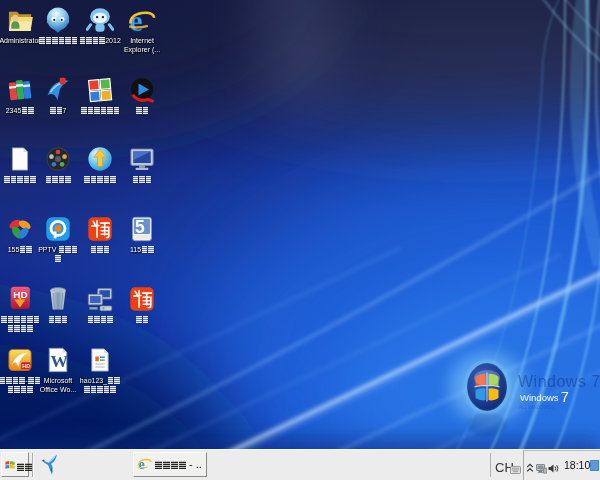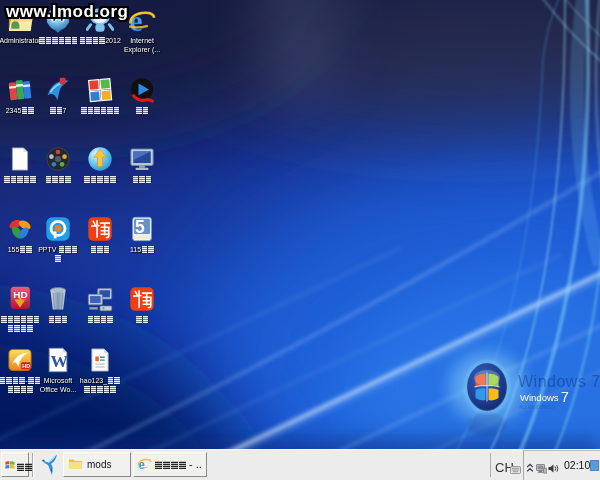--- a/index.html
+++ b/index.html
@@ -363,45 +363,37 @@
 <ellipse cx="57" cy="47" rx="19.5" ry="23.5" fill="none" stroke="#0a1a50" stroke-width="1" opacity="0.6"></ellipse>
 <ellipse cx="57" cy="47" rx="21.5" ry="25.5" fill="none" stroke="#8fd8ff" stroke-width="2.5" opacity="0.45" filter="url(#lb2)"></ellipse>
 <text x="88" y="47" font-family="Liberation Sans" font-size="16" letter-spacing="0.5" fill="#0a2878" opacity="0.42">Windows 7</text>
 <text x="90" y="61" font-family="Liberation Sans" font-size="9.5" fill="#ffffff">Windows</text>
 <text x="131" y="62" font-family="Liberation Sans" font-size="14" fill="#ffffff">7</text>
 <text x="89" y="69" font-family="Liberation Sans" font-size="4.5" fill="#122e80" opacity="0.3">ALL WINDOWS V</text>
 <g transform="translate(0,108) scale(1,-0.5)" opacity="0.13" filter="url(#lb2)">
 <ellipse cx="57" cy="47" rx="19.5" ry="23.5" fill="#081848"></ellipse>
 </g>
 </svg>
-    <div id="lmod">www.lmod.org</div>
     <div id="bar">
       <div class="tbtn" style="left:1px;width:28px;padding-top:4px;text-align:center">
         <span style="position:absolute;left:3px;top:7px"><svg width="10" height="10" viewBox="0 0 12 12">
 <path d="M0.5 2.2 Q2.5 1 5.2 1.6 L5.2 5.4 Q2.6 4.9 0.5 5.8 Z" fill="#e04a28"></path>
 <path d="M6 1.7 Q8.5 1.1 11.5 2.4 L11.5 6 Q8.6 4.9 6 5.5 Z" fill="#79b832"></path>
 <path d="M0.5 6.6 Q2.6 5.7 5.2 6.2 L5.2 10 Q2.6 9.5 0.5 10.4 Z" fill="#3a8ad8"></path>
 <path d="M6 6.3 Q8.6 5.7 11.5 6.9 L11.5 10.6 Q8.6 9.5 6 10.1 Z" fill="#f5b916"></path>
 </svg></span>
         <span style="position:absolute;left:14px;top:7px;white-space:nowrap"><i class="cjb"></i><i class="cjb"></i></span>
       </div>
       <div style="position:absolute;left:32px;top:3px;width:1px;height:24px;background:#aaa;border-right:1px solid #fff"></div>
       <div style="position:absolute;left:40px;top:3px"><svg width="20" height="24" viewBox="0 0 20 24">
 <path d="M1.5 7.5 L8.5 9.5 L17 1.5 Q 15.5 8.5 11 11 Q 13.5 13 12 22 Q 9.5 15 8 12 Q 4.5 10 1.5 7.5" fill="#2f8fe0"></path>
 <path d="M8.5 9.5 Q 12 7 15 3.5" stroke="#a5d8f8" stroke-width="1.2" fill="none"></path>
 <path d="M11.2 14 L12.5 19.5 L10.5 17.5 Z" fill="#1a5fae"></path>
 <path d="M1.5 7.5 L5 8.5 L4 6.5 Z" fill="#1a5fae"></path>
 </svg></div>
-      <div class="tbtn" style="left:63px;width:68px;">
-        <span style="position:absolute;left:4px;top:4px"><svg width="15" height="13" viewBox="0 0 15 13">
-<path d="M1 2.5 L5.5 2.5 L7 4 L14 4 L14 12 L1 12 Z" fill="#e8bf4e"></path>
-<path d="M1 5 L14 5 L14 12 L1 12 Z" fill="#f7df8a"></path>
-</svg></span>
-        <span style="position:absolute;left:23px;top:6px;font-size:10px">mods</span>
-      </div>
       <div class="tbtn" style="left:133px;width:74px;">
         <span style="position:absolute;left:3px;top:3px"><svg width="15" height="15" viewBox="0 0 15 15">
 <text x="1.5" y="12.5" font-family="Liberation Serif" font-size="14" font-weight="bold" fill="#3a9ae0">e</text>
 <path d="M1.5 9.5 Q1.5 4.5 8 3.5 Q13.5 3 14 6" stroke="#f2c12e" stroke-width="1.4" fill="none"></path>
 <path d="M1 11 Q5.5 12.5 10.5 11" stroke="#f2c12e" stroke-width="1.2" fill="none"></path>
 </svg></span>
         <span style="position:absolute;left:20px;top:5px"><i class="cjb"></i><i class="cjb"></i><i class="cjb"></i><i class="cjb"></i> - ..</span>
       </div>
       <div style="position:absolute;left:490px;top:3px;width:1px;height:24px;background:#b0b0b0"></div>
       <div style="position:absolute;left:495px;top:10px;font-size:13px;color:#333">CH</div>
@@ -419,15 +411,15 @@
 <rect x="0.5" y="0.5" width="8" height="6" rx="0.5" fill="#cdd1d5" stroke="#62666a" stroke-width="0.7"></rect>
 <rect x="1.6" y="1.6" width="5.8" height="3.8" fill="#8a9096"></rect>
 <rect x="2.6" y="7" width="3.6" height="0.9" fill="#62666a"></rect>
           <rect x="1.8" y="7.9" width="5.2" height="1" fill="#85898d"></rect>
 <rect x="7.4" y="4.2" width="3.3" height="5" rx="0.4" fill="#b5b9bd" stroke="#62666a" stroke-width="0.6"></rect>
 </svg></div>
       <div style="position:absolute;left:548px;top:10px"><svg width="12" height="11" viewBox="0 0 12 11">
 <path d="M0.5 4 L2.5 4 L5.5 1.5 L5.5 9.5 L2.5 7 L0.5 7 Z" fill="#3a3a3a"></path>
 <path d="M7 3.5 Q8.5 5.5 7 7.5 M8.8 2.3 Q11 5.5 8.8 8.7" stroke="#3a3a3a" stroke-width="1" fill="none"></path>
 </svg></div>
-      <div style="position:absolute;left:564px;top:9px;font-size:10.5px;color:#111">02:10</div>
+      <div style="position:absolute;left:564px;top:9px;font-size:10.5px;color:#111">18:10</div>
       <div style="position:absolute;left:590px;top:10px;width:7px;height:9px;background:#5b9bd8;border:1px solid #4a86c8"></div>
     </div>
   </div>
 </body></html>

